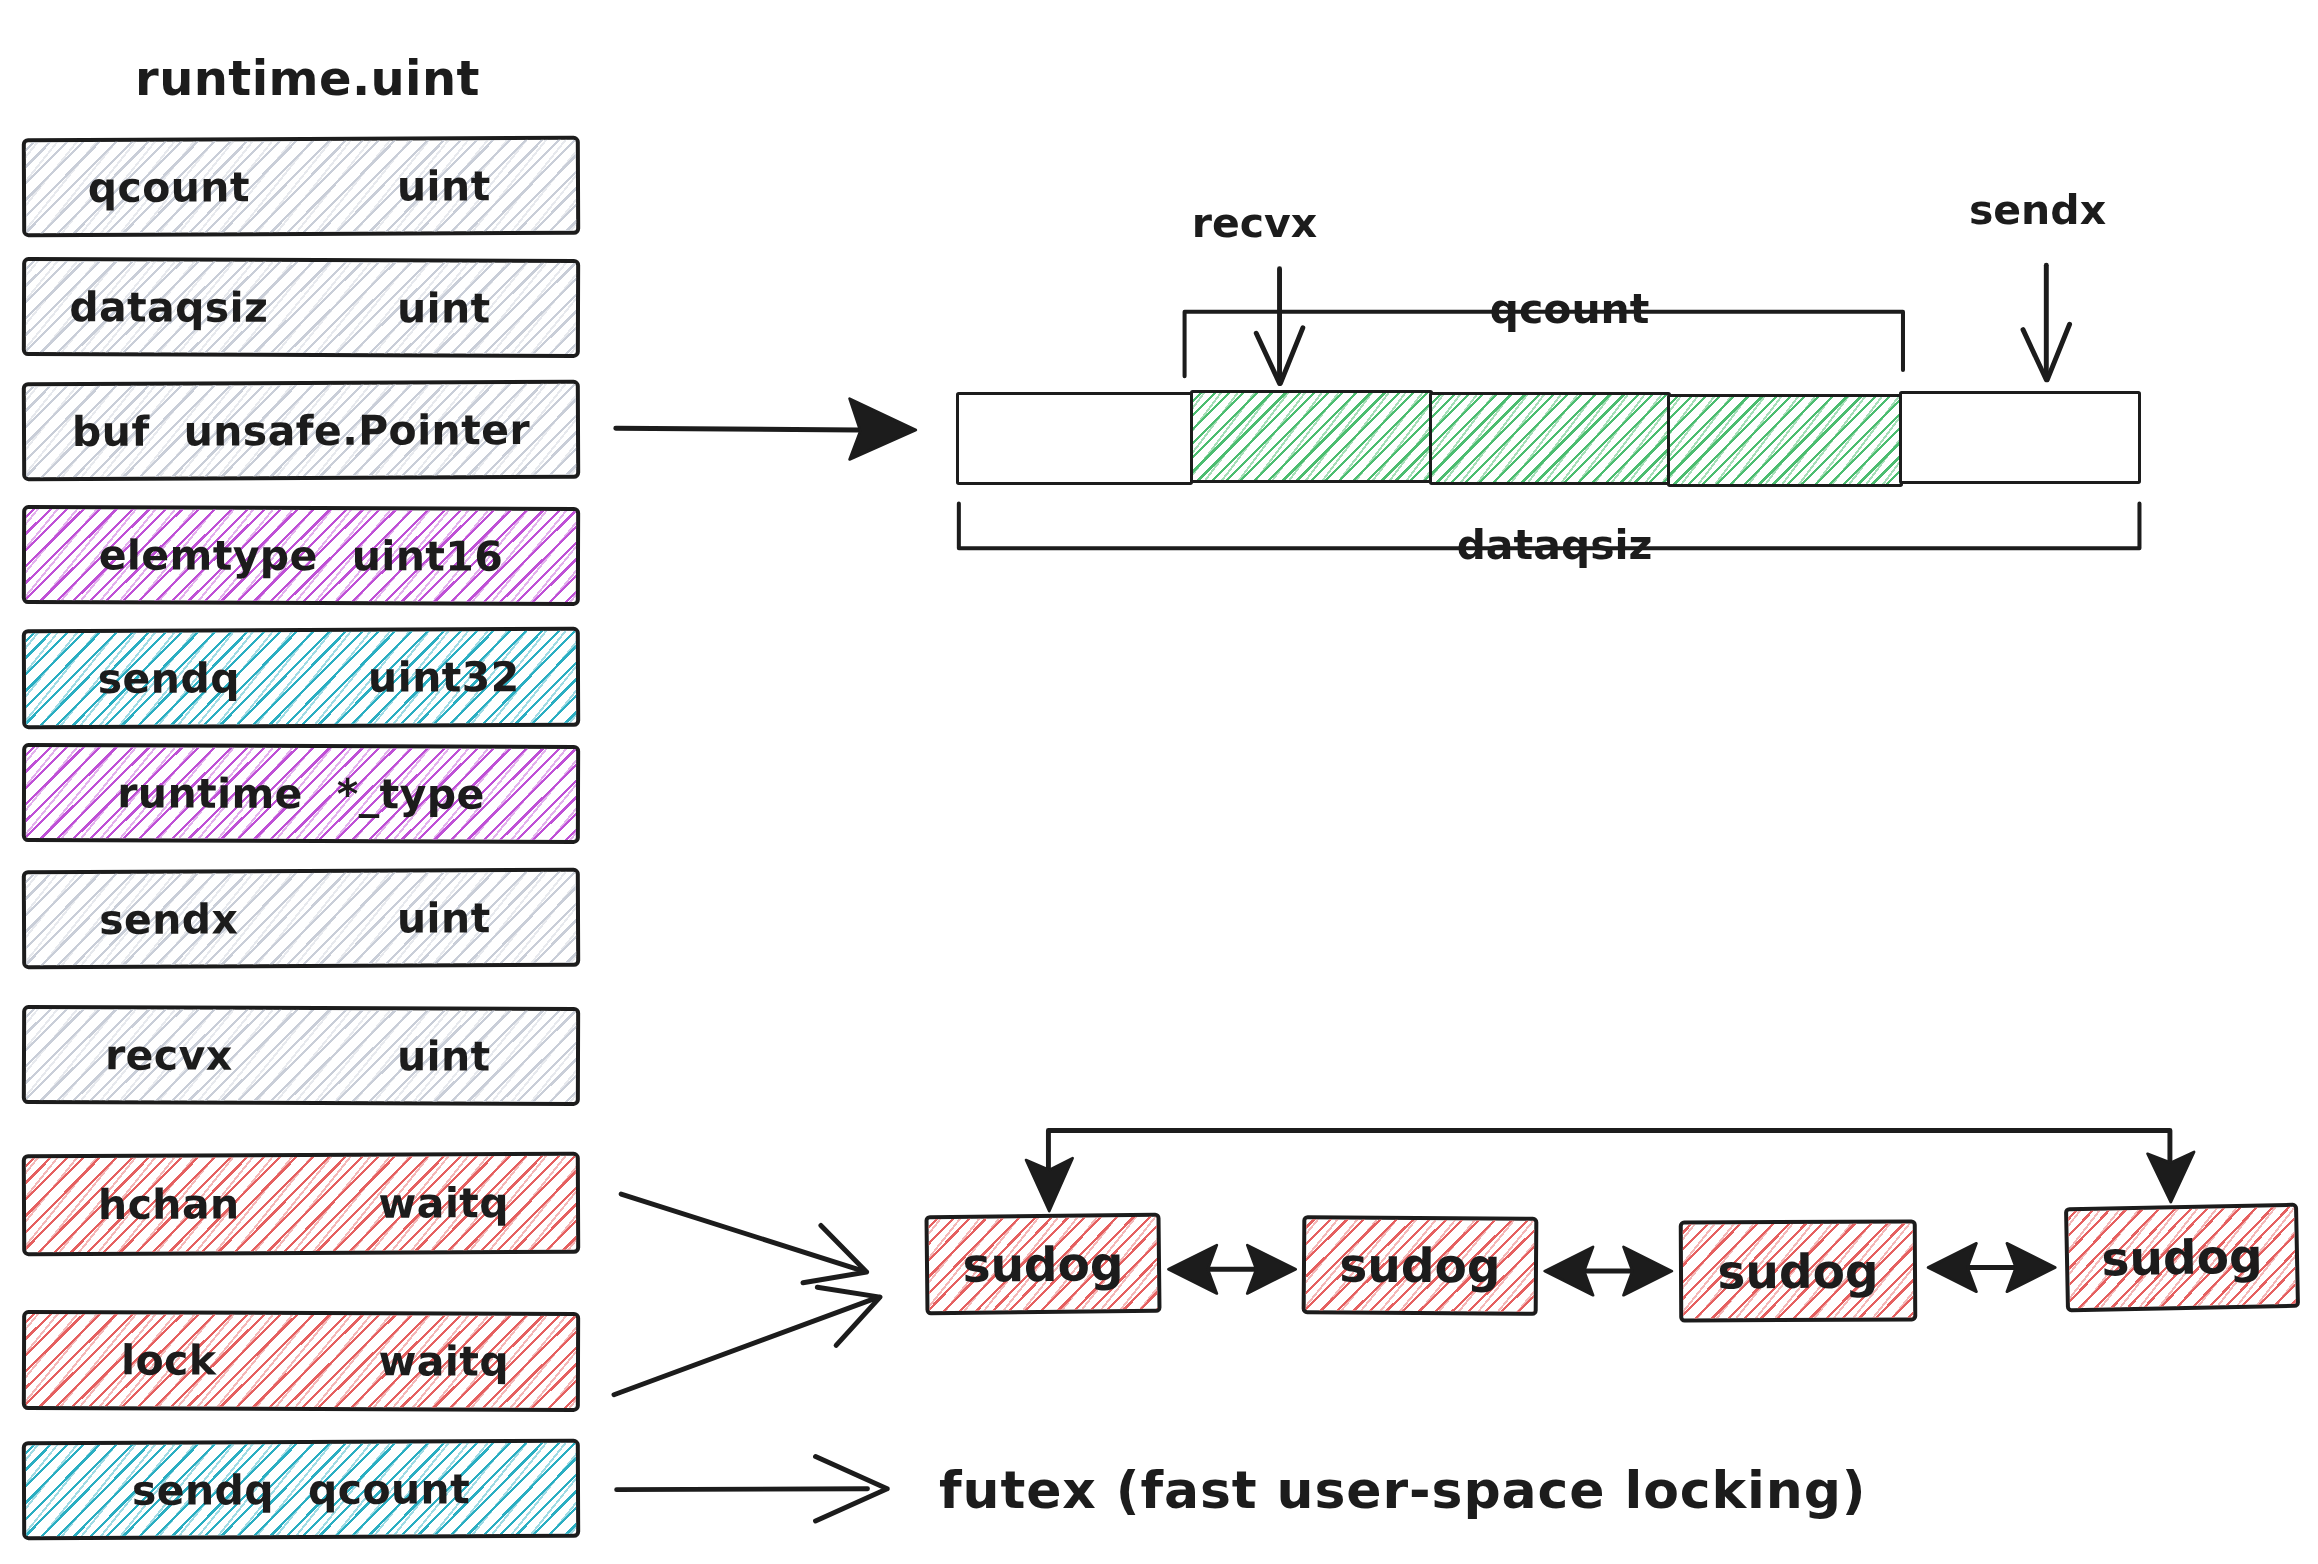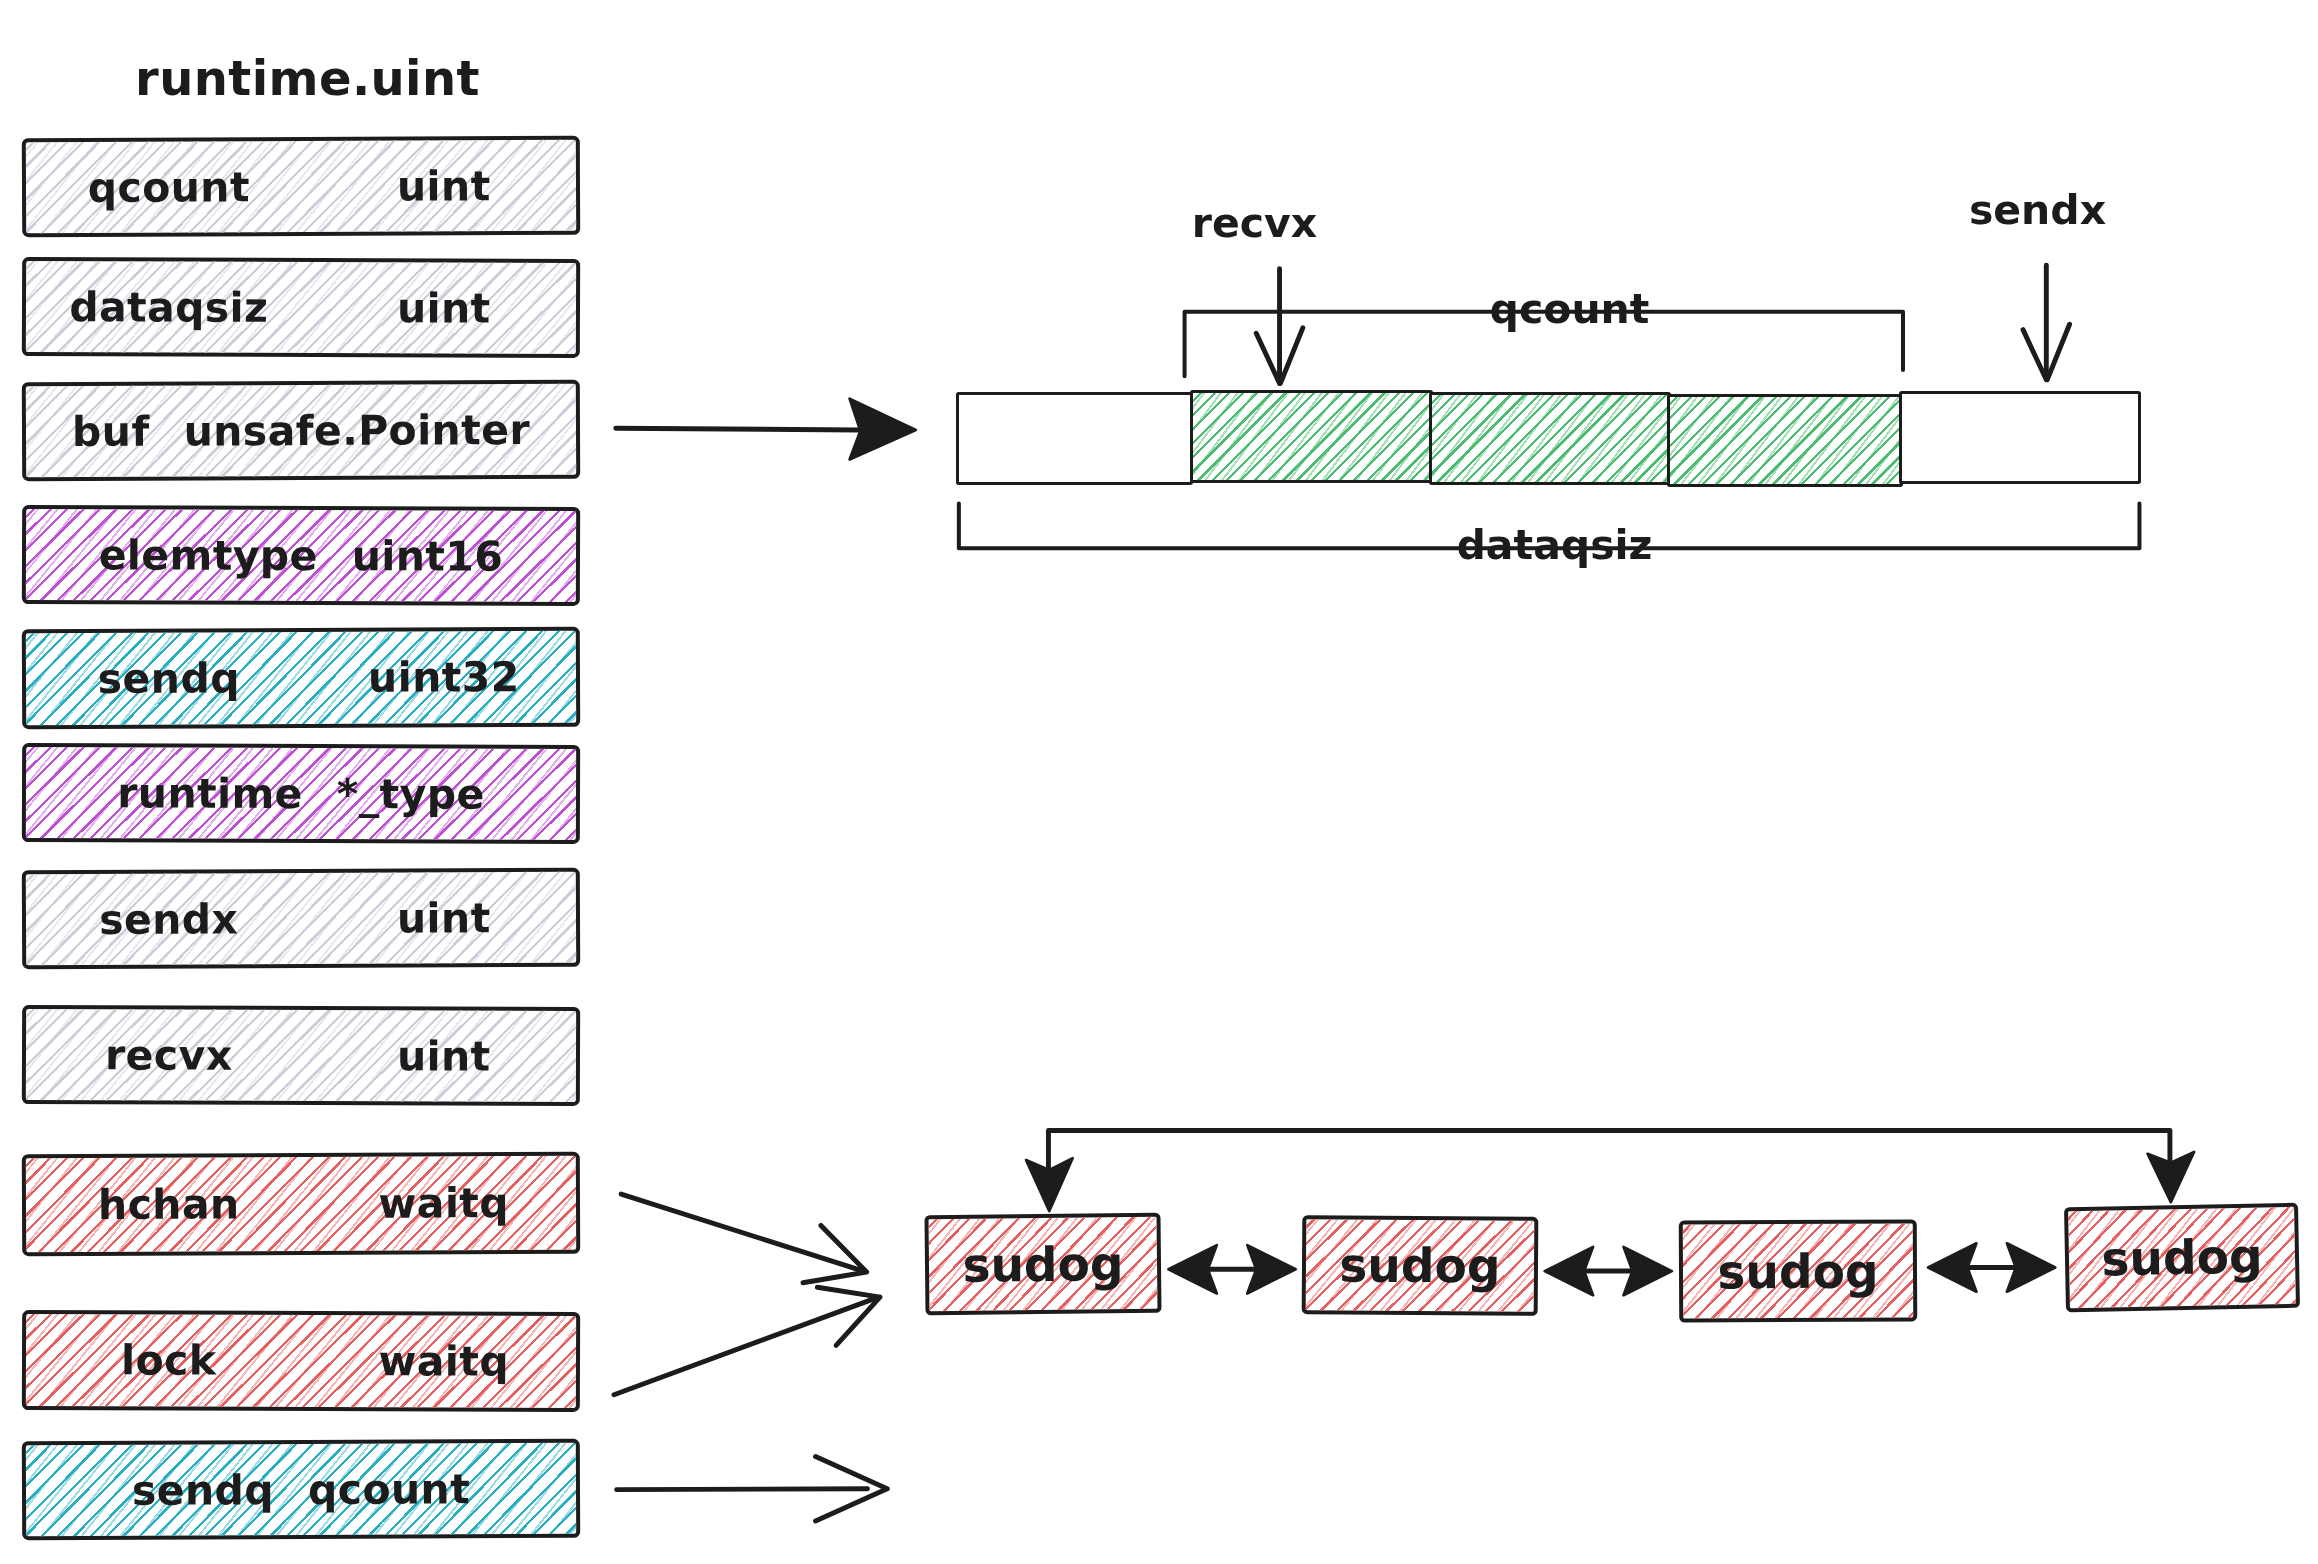--- a/index.html
+++ b/index.html
@@ -200,20 +200,21 @@
       <span class="lbl">sudog</span>
     </div>
     <div class="sudog hatch hc-red" style="left:1679px;top:1220px;width:238px;height:102px;transform:rotate(-0.3deg);">
       <span class="lbl">sudog</span>
     </div>
     <div class="sudog hatch hc-red" style="left:2065px;top:1205px;width:234px;height:105px;transform:rotate(-1.1deg);">
       <span class="lbl">sudog</span>
     </div>
   </div>
 
+  <div class="futex-note">futex (fast user-space locking)</div>
 
   <svg class="overlay" width="2319" height="1564" viewBox="0 0 2588 1746">
     <g fill="none" stroke-width="5.5" stroke-linecap="round" stroke-linejoin="round">
 
       <g>
         <path d="M687 478 L958 480"></path>
         <path d="M1022 480 L948 445 L960 481 L948 513 Z" fill="#1c1c1c" stroke-width="3"></path>
       </g>
 
       <g>

